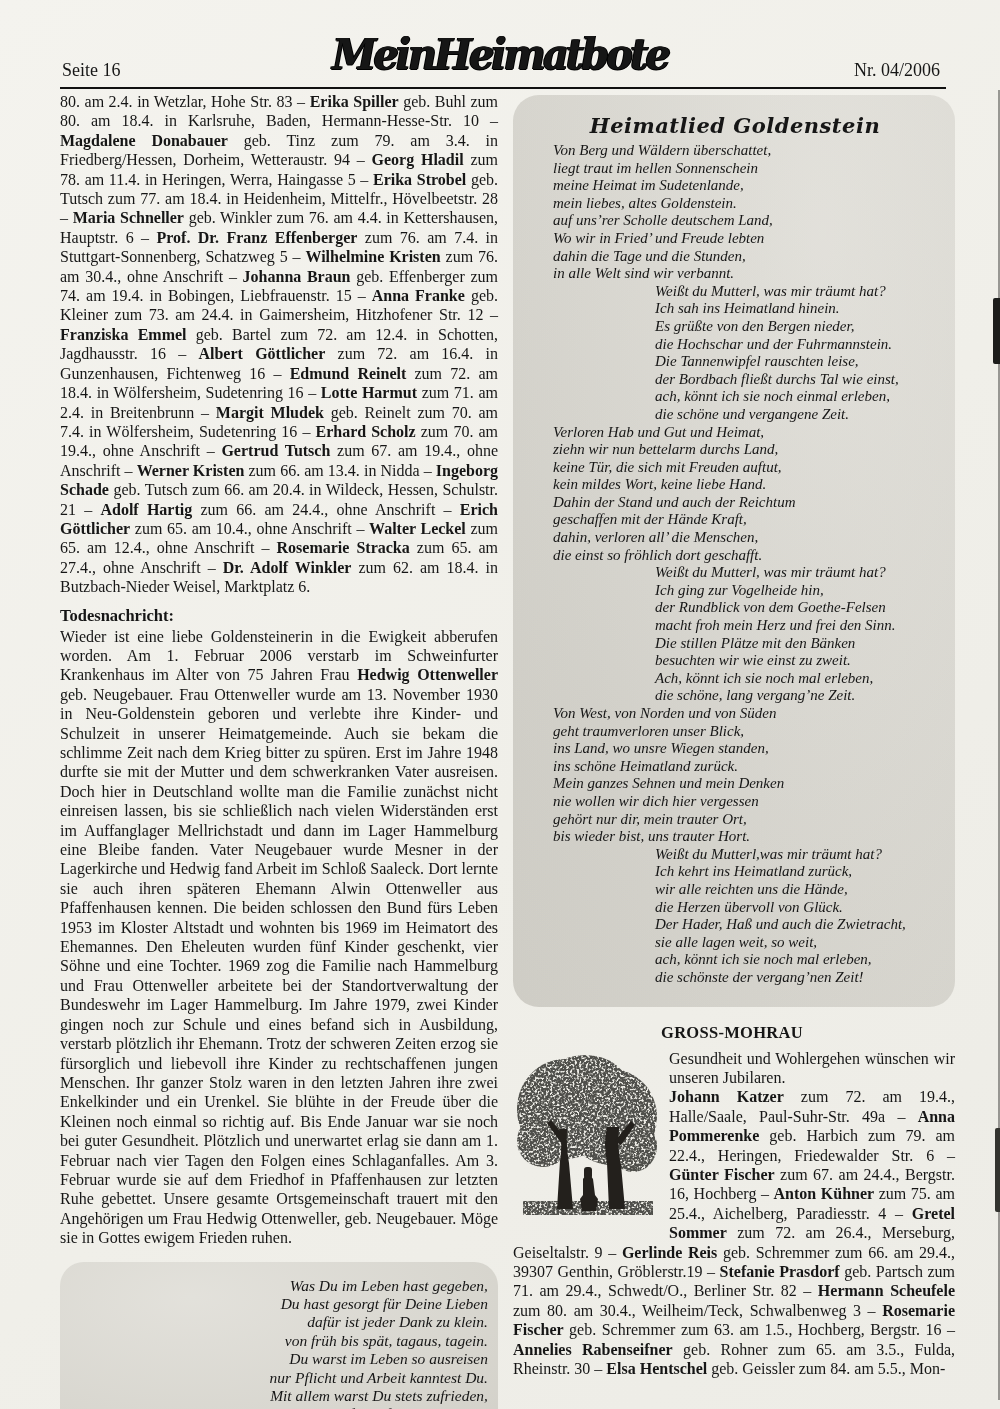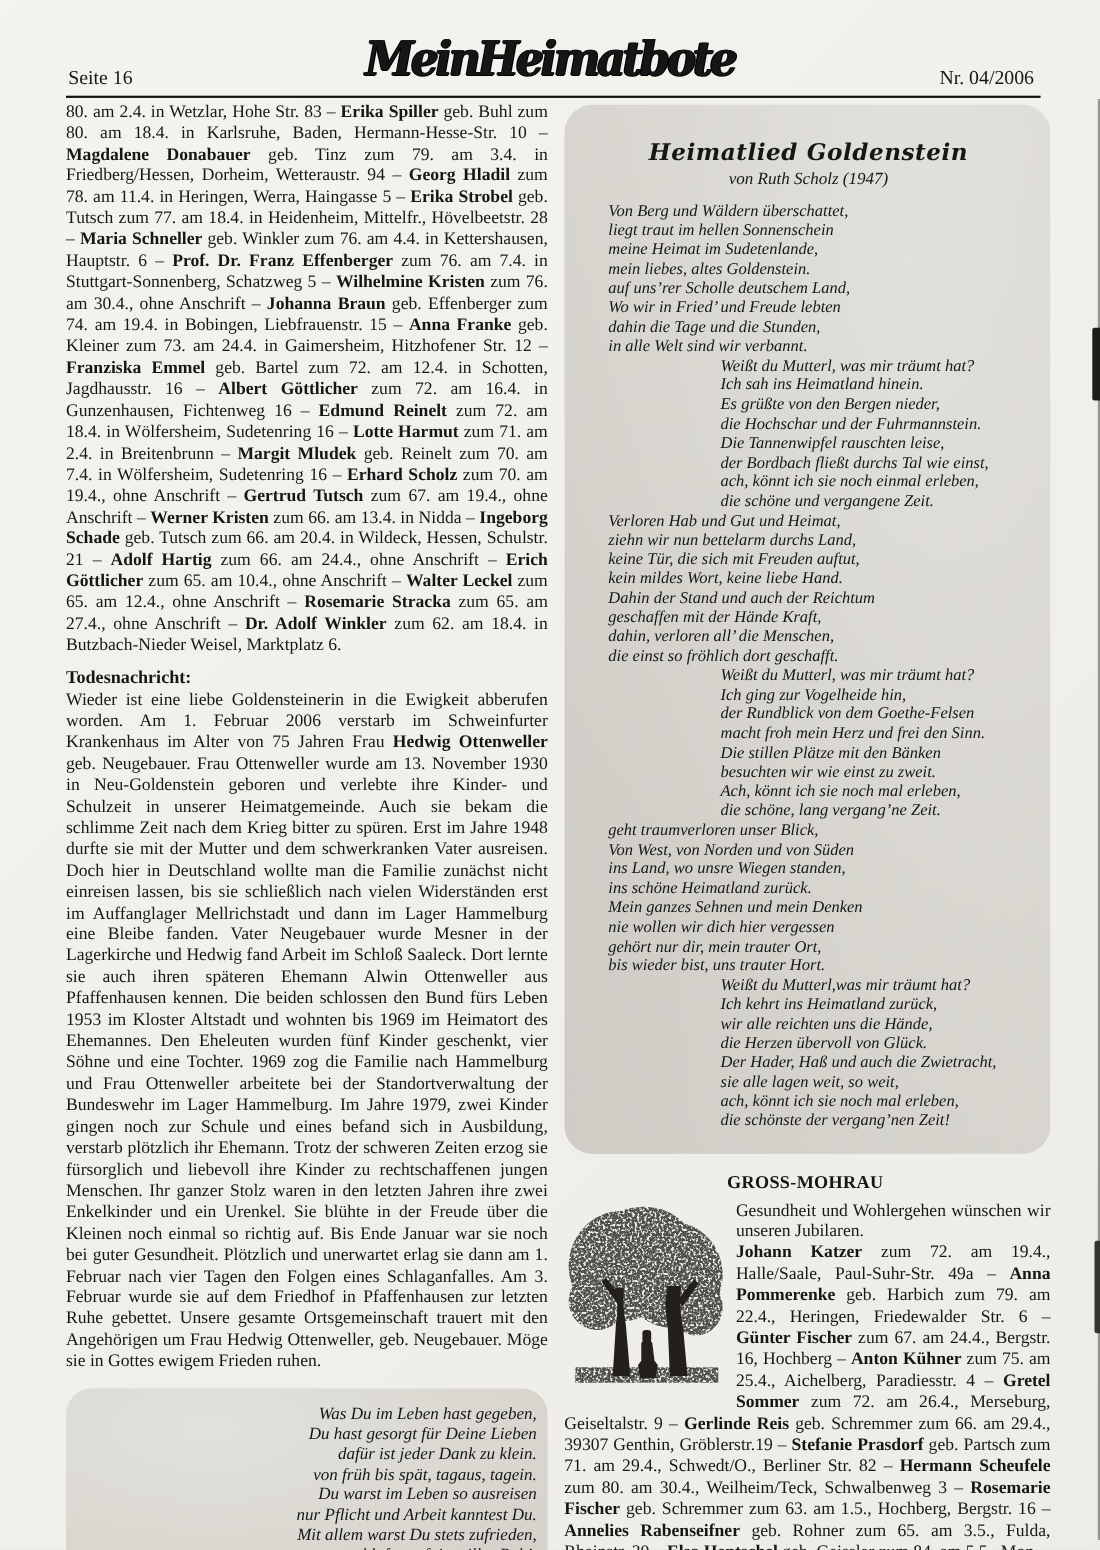--- a/index.html
+++ b/index.html
@@ -31,21 +31,21 @@
     margin-top:14px;background:#d9d7cf;border-radius:24px;
     padding:15px 10px 14px 10px;
     background-image:radial-gradient(ellipse at 30% 20%,rgba(255,255,255,0.25),rgba(0,0,0,0.03));
   }
   .mem-line{
     text-align:right;font-style:italic;font-size:15.5px;line-height:18.4px;
   }
   
   .poem-box{
     background:#dad8d0;border-radius:26px;
-    padding:28px 18px 20px 40px;
+    padding:16px 18px 20px 40px;
     background-image:radial-gradient(ellipse at 70% 15%,rgba(255,255,255,0.22),rgba(0,0,0,0.035)),
                      radial-gradient(ellipse at 20% 70%,rgba(0,0,0,0.03),rgba(255,255,255,0.06));
   }
   .poem-title{
     text-align:center;font-family:"DejaVu Serif",serif;font-style:italic;font-weight:bold;
     font-size:21px;margin:2px 20px 4px 0;letter-spacing:0.5px;
   }
   .poem-by{text-align:center;font-style:italic;font-size:15.5px;margin:0 20px 12px 0;}
   .pline{font-style:italic;font-size:15px;line-height:17.6px;white-space:nowrap;}
   .pline.ind{margin-left:102px;}
@@ -84,21 +84,20 @@
         <div class="mem-line">nur Pflicht und Arbeit kanntest Du.</div>
         <div class="mem-line">Mit allem warst Du stets zufrieden,</div>
         <div class="mem-line">nun schlafe sanft in stiller Ruh’.</div>
       </div>
 
   </div>
 
   <div class="col-right">
     <div class="poem-box">
       <div class="poem-title">Heimatlied Goldenstein</div>
-      <div class="poem-by">von Ruth Scholz (1947)</div>
       <div>
           <div class="pline">Von Berg und Wäldern überschattet,</div>
           <div class="pline">liegt traut im hellen Sonnenschein</div>
           <div class="pline">meine Heimat im Sudetenlande,</div>
           <div class="pline">mein liebes, altes Goldenstein.</div>
           <div class="pline">auf uns’rer Scholle deutschem Land,</div>
           <div class="pline">Wo wir in Fried’ und Freude lebten</div>
           <div class="pline">dahin die Tage und die Stunden,</div>
           <div class="pline">in alle Welt sind wir verbannt.</div>
           <div class="pline ind">Weißt du Mutterl, was mir träumt hat?</div>
@@ -118,22 +117,22 @@
           <div class="pline">dahin, verloren all’ die Menschen,</div>
           <div class="pline">die einst so fröhlich dort geschafft.</div>
           <div class="pline ind">Weißt du Mutterl, was mir träumt hat?</div>
           <div class="pline ind">Ich ging zur Vogelheide hin,</div>
           <div class="pline ind">der Rundblick von dem Goethe-Felsen</div>
           <div class="pline ind">macht froh mein Herz und frei den Sinn.</div>
           <div class="pline ind">Die stillen Plätze mit den Bänken</div>
           <div class="pline ind">besuchten wir wie einst zu zweit.</div>
           <div class="pline ind">Ach, könnt ich sie noch mal erleben,</div>
           <div class="pline ind">die schöne, lang vergang’ne Zeit.</div>
+          <div class="pline">Von West, von Norden und von Süden</div>
           <div class="pline">geht traumverloren unser Blick,</div>
-          <div class="pline">Von West, von Norden und von Süden</div>
           <div class="pline">ins Land, wo unsre Wiegen standen,</div>
           <div class="pline">ins schöne Heimatland zurück.</div>
           <div class="pline">Mein ganzes Sehnen und mein Denken</div>
           <div class="pline">nie wollen wir dich hier vergessen</div>
           <div class="pline">gehört nur dir, mein trauter Ort,</div>
           <div class="pline">bis wieder bist, uns trauter Hort.</div>
           <div class="pline ind">Weißt du Mutterl,was mir träumt hat?</div>
           <div class="pline ind">Ich kehrt ins Heimatland zurück,</div>
           <div class="pline ind">wir alle reichten uns die Hände,</div>
           <div class="pline ind">die Herzen übervoll von Glück.</div>

